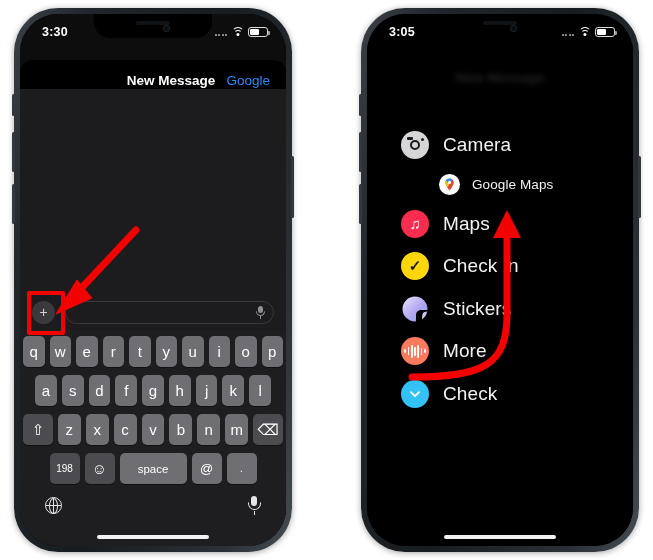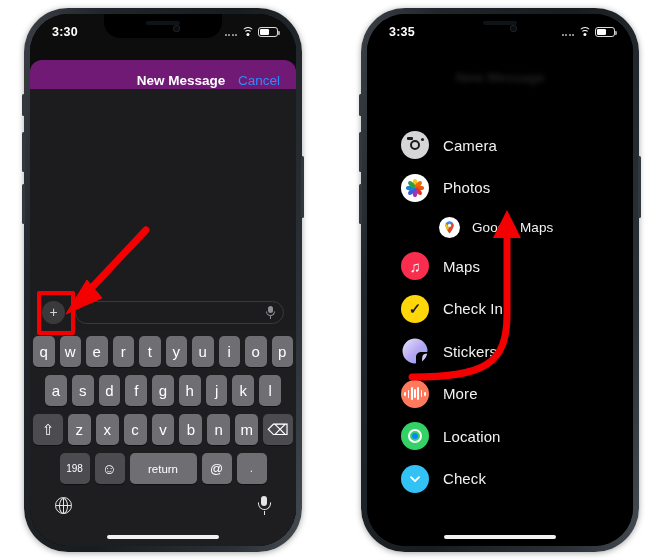--- a/index.html
+++ b/index.html
@@ -12,21 +12,21 @@
   .stage { position:relative; width:653px; height:560px; background:#fff; }
 
   
   .phone {
     position:absolute; top:8px; width:278px; height:544px;
     border-radius:44px;
     background:linear-gradient(105deg,#3b4147 0%,#20262b 18%,#171c20 50%,#2b3136 84%,#454c52 100%);
     padding:6px;
     box-shadow:0 1px 6px rgba(0,0,0,0.35);
   }
-  .phone.left  { left:24px; }
+  .phone.left  { left:14px; }
   .phone.right { left:361px; }
   .screen {
     position:relative; width:100%; height:100%;
     background:#000; border-radius:38px; overflow:hidden;
   }
   
   .btn-side { position:absolute; background:#31383e; border-radius:2px; }
   .phone.left  .b1 { left:-2px; top:86px;  width:3px; height:22px; }
   .phone.left  .b2 { left:-2px; top:124px; width:3px; height:40px; }
   .phone.left  .b3 { left:-2px; top:176px; width:3px; height:40px; }
@@ -77,21 +77,21 @@
   .bat i { position:absolute; left:1.4px; top:1.4px; bottom:1.4px; width:9px; background:#fff; border-radius:1.2px; }
 
   
   .bg-dim { position:absolute; inset:0; background:#0d0d0d; }
   .sheet {
     position:absolute; left:0; right:0; top:46px; bottom:0;
     background:#1c1c1e; border-top-left-radius:12px; border-top-right-radius:12px;
   }
   .sheet-head {
     position:relative; height:40px; display:flex; align-items:center; justify-content:center;
-    background:#701a75; border-top-left-radius:12px; border-top-right-radius:12px;padding-left:36px;
+    background:#000000; border-top-left-radius:12px; border-top-right-radius:12px;padding-left:36px;
   }
   .sheet-title { font-size:13.5px; font-weight:bold; color:#fff; }
   .sheet-cancel { position:absolute; right:16px; font-size:13.5px; color:#2b8cff; }
   .to-row {
     height:34px; display:flex; align-items:center; padding:0 14px;
     border-bottom:1px solid #2e2e30; background:#1c1c1e;
   }
   .to-label { font-size:12px; color:#9b9b9f; }
   .caret { width:1.6px; height:15px; background:#2b8cff; margin-left:3px; }
   .plus-circle {
@@ -166,21 +166,21 @@
 
   
   .blur-title {
     position:absolute; top:56px; left:0; right:0; text-align:center;
     font-size:13.5px; font-weight:bold; color:rgba(190,190,195,.17);
     filter:blur(2.6px);
   }
   .menu { position:absolute; top:110px; left:0; right:0; padding-left:34px; }
   .mrow { display:flex; align-items:center; height:42.5px; gap:14px; }
   .mrow.sub { padding-left:38px; height:36px; gap:12px; }
-  .mlabel { font-size:15px; color:#f2f2f4; letter-spacing:.1px; }
+  .mlabel { font-size:19px; color:#f2f2f4; letter-spacing:.1px; }
   .mrow.sub .mlabel { font-size:13.5px; }
   .micon { width:28px; height:28px; border-radius:50%; flex:none; position:relative;
            display:flex; align-items:center; justify-content:center; overflow:hidden; }
   .mrow.sub .micon { width:21px; height:21px; }
 
   
   .ic-camera { background:#d6d6d8; }
   .ic-camera .lens { width:10px; height:10px; border-radius:50%; border:2px solid #1c1c1e; }
   .ic-camera .fl { position:absolute; top:7px; right:5px; width:3px; height:3px; border-radius:50%; background:#1c1c1e; }
   .ic-camera .bmp{ position:absolute; top:6px; left:6px; width:6px; height:2.5px; background:#1c1c1e; border-radius:1px; }
@@ -238,21 +238,21 @@
         </div>
       </div>
       <div class="notch">
         <div class="speaker"></div>
         <div class="cam"></div>
       </div>
 
       <div class="sheet">
         <div class="sheet-head">
           <div class="sheet-title">New Message</div>
-          <div class="sheet-cancel">Cancel</div>
+          <div class="sheet-cancel">Google</div>
         </div>
         <div class="to-row">
           <span class="to-label">To:</span>
           <span class="caret"></span>
           <span class="plus-circle"></span>
         </div>
       </div>
       <div class="msg-body"></div>
 
       <div class="input-bar">
@@ -298,21 +298,21 @@
           <div class="key">c</div>
           <div class="key">v</div>
           <div class="key">b</div>
           <div class="key">n</div>
           <div class="key">m</div>
           <div class="key fn">⌫</div>
         </div>
         <div class="kb-row">
           <div class="key fn sm">198</div>
           <div class="key emoji">☺</div>
-          <div class="key wide">return</div>
+          <div class="key wide">space</div>
           <div class="key at">@</div>
           <div class="key dot sm">.</div>
         </div>
         <div class="kb-bottom">
           <div class="globe">
               <i></i>
             </div>
           <div class="mic-lg">
             <span class="cap"></span>
               <span class="arc"></span>
@@ -335,21 +335,21 @@
   <div class="phone right">
     <div class="btn-side b1"></div>
     <div class="btn-side b2"></div>
     <div class="btn-side b3"></div>
     <div class="btn-side b4"></div>
 
     <div class="screen">
       <div class="bg-dim" style="background:#000"></div>
 
       <div class="status">
-        <div class="time">3:35</div>
+        <div class="time">3:05</div>
         <div class="right">
           <div class="sig">
               <i></i>
               <i></i>
               <i></i>
               <i></i>
             </div>
           <div class="wifi">
               <span class="w1"></span>
               <span class="w2"></span>
@@ -371,37 +371,20 @@
 
         <div class="mrow">
           <div class="micon ic-camera">
             <span class="bmp"></span>
               <span class="lens"></span>
               <span class="fl"></span>
           </div>
           <div class="mlabel">Camera</div>
         </div>
 
-        <div class="mrow">
-          <div class="micon ic-photos">
-            <svg width="22" height="22" viewBox="0 0 40 40">
-              <g>
-                <ellipse cx="20" cy="11.5" rx="4.2" ry="8" fill="#fcc419"></ellipse>
-                <ellipse cx="20" cy="11.5" rx="4.2" ry="8" fill="#f76707" transform="rotate(45 20 20)"></ellipse>
-                <ellipse cx="20" cy="11.5" rx="4.2" ry="8" fill="#e8590c" transform="rotate(90 20 20)"></ellipse>
-                <ellipse cx="20" cy="11.5" rx="4.2" ry="8" fill="#e03131" transform="rotate(135 20 20)"></ellipse>
-                <ellipse cx="20" cy="11.5" rx="4.2" ry="8" fill="#9c36b5" transform="rotate(180 20 20)"></ellipse>
-                <ellipse cx="20" cy="11.5" rx="4.2" ry="8" fill="#3b5bdb" transform="rotate(225 20 20)"></ellipse>
-                <ellipse cx="20" cy="11.5" rx="4.2" ry="8" fill="#1c7ed6" transform="rotate(270 20 20)"></ellipse>
-                <ellipse cx="20" cy="11.5" rx="4.2" ry="8" fill="#2f9e44" transform="rotate(315 20 20)"></ellipse>
-              </g>
-            </svg>
-          </div>
-          <div class="mlabel">Photos</div>
-        </div>
 
         <div class="mrow sub">
           <div class="micon ic-gmaps">
             <svg width="15" height="15" viewBox="0 0 24 24">
               <path d="M12 2.2c-3.6 0-6.5 2.9-6.5 6.5 0 4.6 6.5 12.6 6.5 12.6s6.5-8 6.5-12.6c0-3.6-2.9-6.5-6.5-6.5z" fill="#34a853"></path>
               <path d="M5.7 5.6C6.9 3.5 9.3 2.2 12 2.2c1.8 0 3.4.6 4.6 1.7L7.6 12 5.7 5.6z" fill="#4285f4"></path>
               <path d="M5.5 8.7c0-1.2.3-2.3.9-3.2l6 7.2-3.2 4.1C7 13.9 5.5 10.6 5.5 8.7z" fill="#fbbc04"></path>
               <path d="M18.5 8.7c0 2.9-3 7.5-4.8 10.2l-6-12.6c1.2-2.5 3.5-4.1 6.3-4.1 2.6 0 4.5 1.6 4.5 6.5z" fill="#ea4335" opacity=".0"></path>
               <path d="M16.6 3.9c1.2 1.2 1.9 2.9 1.9 4.8 0 4.6-6.5 12.6-6.5 12.6l-3.3-4.4L16.6 3.9z" fill="#ea4335"></path>
               <circle cx="12" cy="8.7" r="2.6" fill="#ffffff"></circle>
@@ -445,28 +428,20 @@
                 <i style="height:13px"></i>
               <i style="height:9px"></i>
                 <i style="height:13px"></i>
                 <i style="height:7px"></i>
                 <i style="height:4px"></i>
             </span>
           </div>
           <div class="mlabel">More</div>
         </div>
 
-        <div class="mrow">
-          <div class="micon ic-loc">
-            <span class="ring">
-                <span class="dot"></span>
-              </span>
-          </div>
-          <div class="mlabel">Location</div>
-        </div>
 
         <div class="mrow">
           <div class="micon ic-more">
             <svg width="14" height="14" viewBox="0 0 14 14">
                 <path d="M3 5.2 L7 9.2 L11 5.2" fill="none" stroke="#fff" stroke-width="1.9" stroke-linecap="round" stroke-linejoin="round"></path>
               </svg>
           </div>
           <div class="mlabel">Check</div>
         </div>
       </div>

